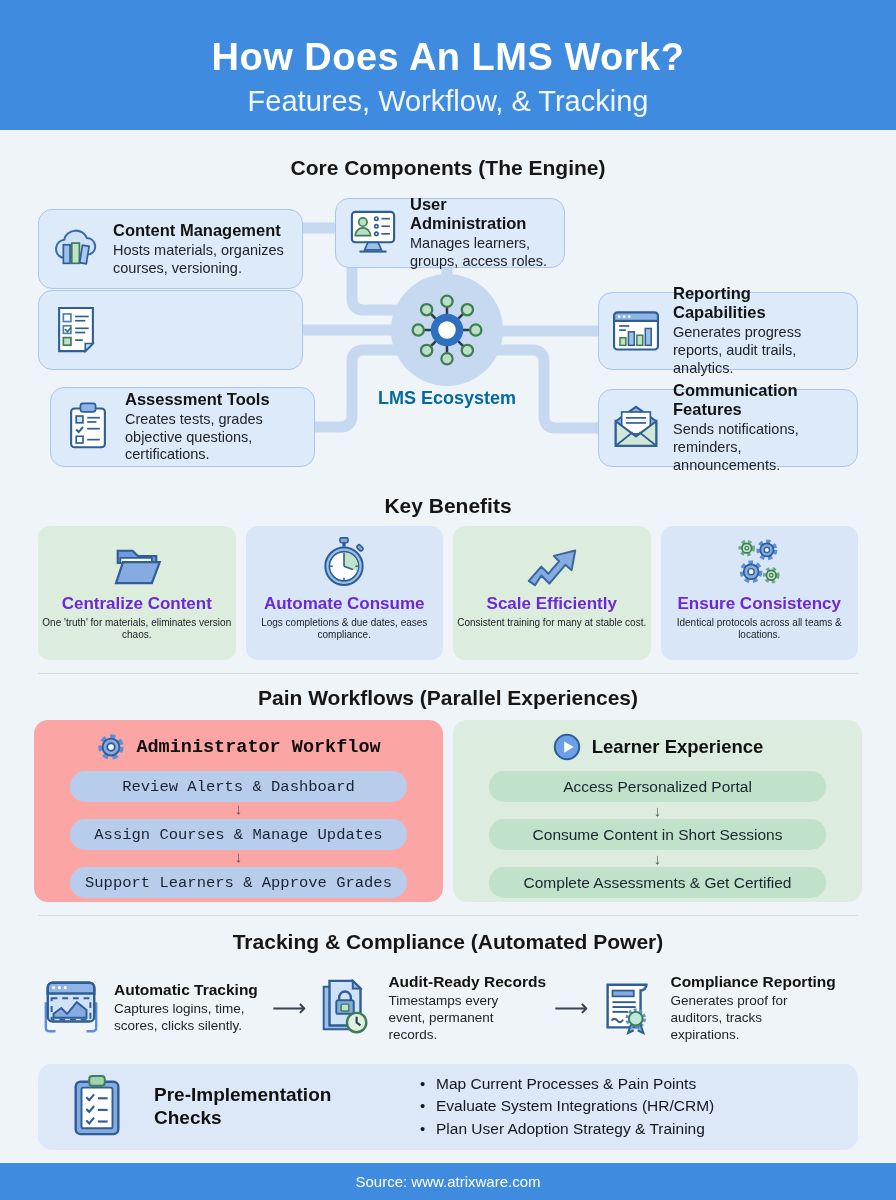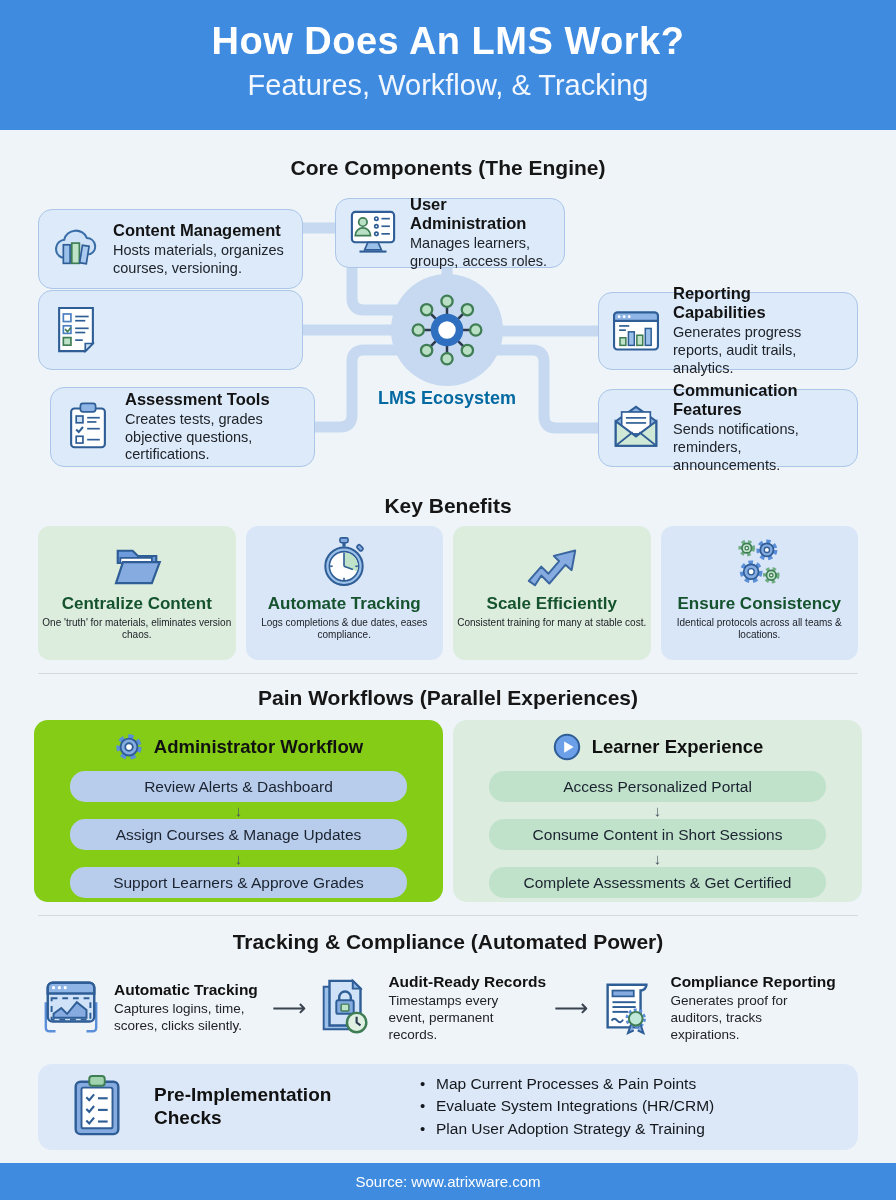--- a/index.html
+++ b/index.html
@@ -1,21 +1,21 @@
 <!DOCTYPE html>
 <html><head>
 <meta charset="utf-8">
 <style>
   * { margin:0; padding:0; box-sizing:border-box; }
   html,body { width:896px; height:1200px; }
   body { font-family:"Liberation Sans", sans-serif; background:#eef3f8; overflow:hidden; }
   .page { width:896px; height:1200px; display:flex; flex-direction:column; background:#eff4f8; }
 
   
-  .hero { height:130px; background:#3E8BE0; color:#fff; text-align:center; padding-top:20px; flex:0 0 auto; }
+  .hero { height:130px; background:#3E8BE0; color:#fff; text-align:center; padding-top:36px; flex:0 0 auto; }
   .hero h1 { font-size:38px; font-weight:bold; letter-spacing:.5px; }
   .hero .sub { font-size:29px; font-weight:400; margin-top:6px; color:#f2f7ff; }
 
   h2.sec { text-align:center; font-size:21px; font-weight:bold; color:#161616; }
   .sec-core { margin-top:26px; }
 
   
   .core-diagram { position:relative; height:294px; margin-top:10px; }
   .connectors { position:absolute; left:0; top:0; width:896px; height:294px; }
   .core-card { position:absolute; display:flex; align-items:center; gap:10px;
@@ -34,30 +34,30 @@
   .hub-label { position:absolute; left:327px; top:198px; width:240px; text-align:center;
     font-size:18px; font-weight:bold; color:#0369a1; }
 
   
   .sec-benefits { margin-top:10px; }
   .benefits-row { display:flex; gap:10px; padding:0 38px; margin-top:8px; }
   .bcard { flex:1; border-radius:12px; height:134px; text-align:center; padding-top:8px; }
   .bcard.green { background:#dcecdd; }
   .bcard.blue  { background:#d9e6f7; }
   .bcard .bicon { height:58px; display:flex; align-items:center; justify-content:center; }
-  .bcard h3 { font-size:17px; color:#14532d; margin-top:2px; }
+  .bcard h3 { font-size:17px; color:#6d28d9; margin-top:2px; }
   .bcard p { font-size:10px; color:#20242a; line-height:1.22; margin-top:3px; padding:0 0; }
 
   .divider { height:1px; background:#d4dade; margin:13px 38px 0 38px; }
 
   
   .sec-workflows { margin-top:12px; }
   .workflows-row { display:flex; gap:10px; padding:0 34px; margin-top:10px; }
   .wpanel { flex:1; border-radius:14px; height:182px; padding:12px 36px 0 36px; }
-  .wpanel.blue  { background:#84cc16; }
+  .wpanel.blue  { background:#fca5a5;font-family:Liberation Mono, monospace; }
   .wpanel.green { background:#dcede0; }
   .whead { display:flex; align-items:center; justify-content:center; gap:10px; margin-bottom:9px; }
   .whead h3 { font-size:18.5px; color:#111; }
   .whead .wicon { width:30px; height:30px; }
   .pill { height:31px; border-radius:15px; display:flex; align-items:center; justify-content:center;
     font-size:15.5px; color:#1b2330; }
   .wpanel.blue  .pill { background:#b8cdec; }
   .wpanel.green .pill { background:#c0e2ca; }
   .step-arrow { text-align:center; font-size:15px; color:#4a5560; line-height:17px; height:17px; }
 
@@ -273,21 +273,21 @@
         <g stroke="#2f5e96" stroke-width="2">
           <line x1="32" y1="38" x2="32" y2="24"></line>
               <line x1="32" y1="38" x2="43" y2="42"></line>
           <line x1="32" y1="21" x2="32" y2="24"></line>
               <line x1="32" y1="52" x2="32" y2="55"></line>
           <line x1="15" y1="38" x2="18" y2="38"></line>
               <line x1="46" y1="38" x2="49" y2="38"></line>
         </g>
       </svg>
         </div>
-      <h3>Automate Tracking</h3>
+      <h3>Automate Consume</h3>
       <p>Logs completions &amp; due dates, eases compliance.</p>
     </div>
 
     <div class="bcard green">
       <div class="bicon">
           <svg width="58" height="50" viewBox="0 0 64 56">
         <path d="M6 48 L20 32 L28 40 L40 26 L34 20 L58 14 L54 36 L47 30 L29 51 L20 42 L13 53 Z" fill="#85abe0" stroke="#3a66a0" stroke-width="2.2" stroke-linejoin="round"></path>
       </svg>
         </div>
       <h3>Scale Efficiently</h3>

